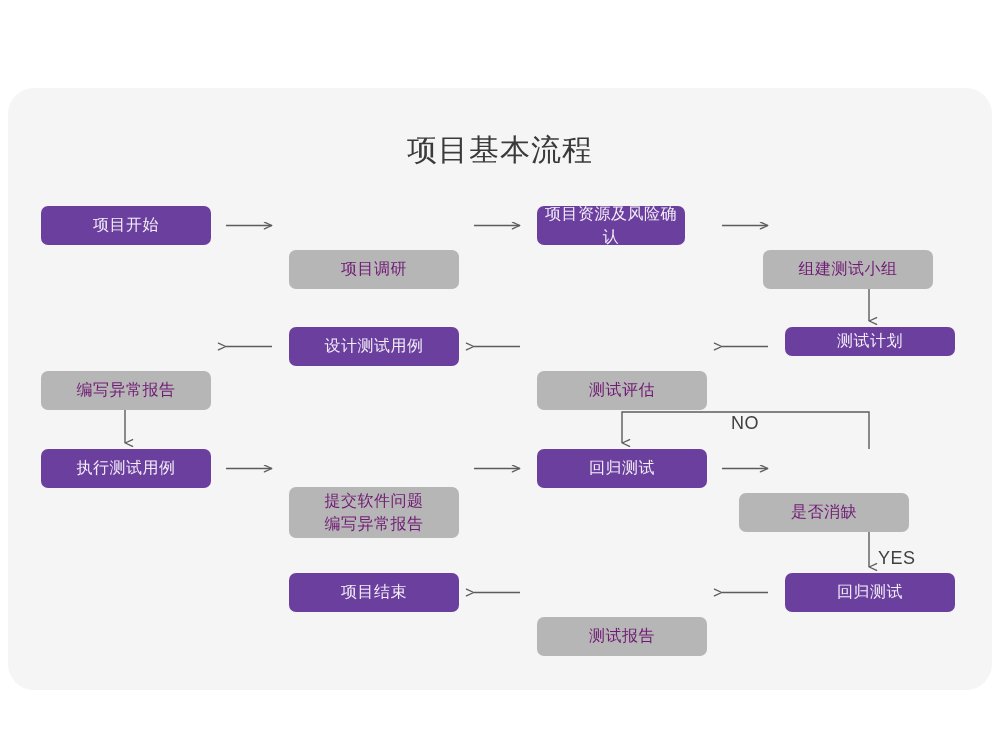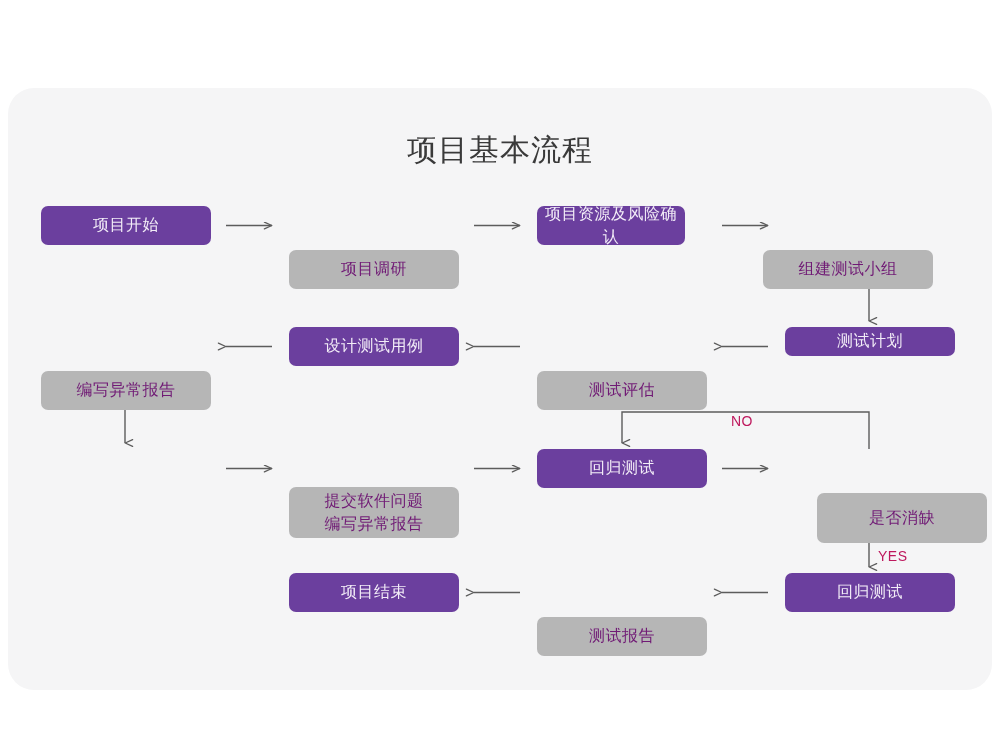--- a/index.html
+++ b/index.html
@@ -65,22 +65,22 @@
   svg.connectors {
     position: absolute;
     left: 0;
     top: 0;
     width: 1000px;
     height: 750px;
     pointer-events: none;
   }
   .edge-label {
     position: absolute;
-    font-size: 14px;
-    color: #be185d;
+    font-size: 18px;
+    color: #404040;
     letter-spacing: 0.5px;
   }
 </style>
 </head>
 <body>
 
 <div id="root">
 
   <div class="panel"></div>
 
@@ -132,22 +132,23 @@
   <div class="node purple" style="left:41px; top:206px; width:170px; height:39px;">项目开始</div>
   <div class="node gray" style="left:289px; top:206px; width:170px; height:39px;">项目调研</div>
   <div class="node purple" style="left:537px; top:206px; width:148px; height:39px;">项目资源及风险确认</div>
   <div class="node gray" style="left:763px; top:206px; width:170px; height:39px;">组建测试小组</div>
 
   <div class="node gray" style="left:41px; top:327px; width:170px; height:39px;">编写异常报告</div>
   <div class="node purple" style="left:289px; top:327px; width:170px; height:39px;">设计测试用例</div>
   <div class="node gray" style="left:537px; top:327px; width:170px; height:39px;">测试评估</div>
   <div class="node purple" style="left:785px; top:327px; width:170px; height:29px;">测试计划</div>
 
+  <div class="node purple" style="left:41px; top:449px; width:170px; height:39px;">执行测试用例</div>
   <div class="node gray" style="left:289px; top:443px; width:170px; height:51px;">提交软件问题
 编写异常报告</div>
   <div class="node purple" style="left:537px; top:449px; width:170px; height:39px;">回归测试</div>
-  <div class="node gray" style="left:817px; top:449px; width:170px; height:50px;">是否消缺</div>
+  <div class="node gray" style="left:739px; top:449px; width:170px; height:39px;">是否消缺</div>
 
   <div class="node gray" style="left:537px; top:573px; width:170px; height:39px;">测试报告</div>
   <div class="node purple" style="left:289px; top:573px; width:170px; height:39px;">项目结束</div>
   <div class="node purple" style="left:785px; top:573px; width:170px; height:39px;">回归测试</div>
 
 </div>
 
 </body></html>

